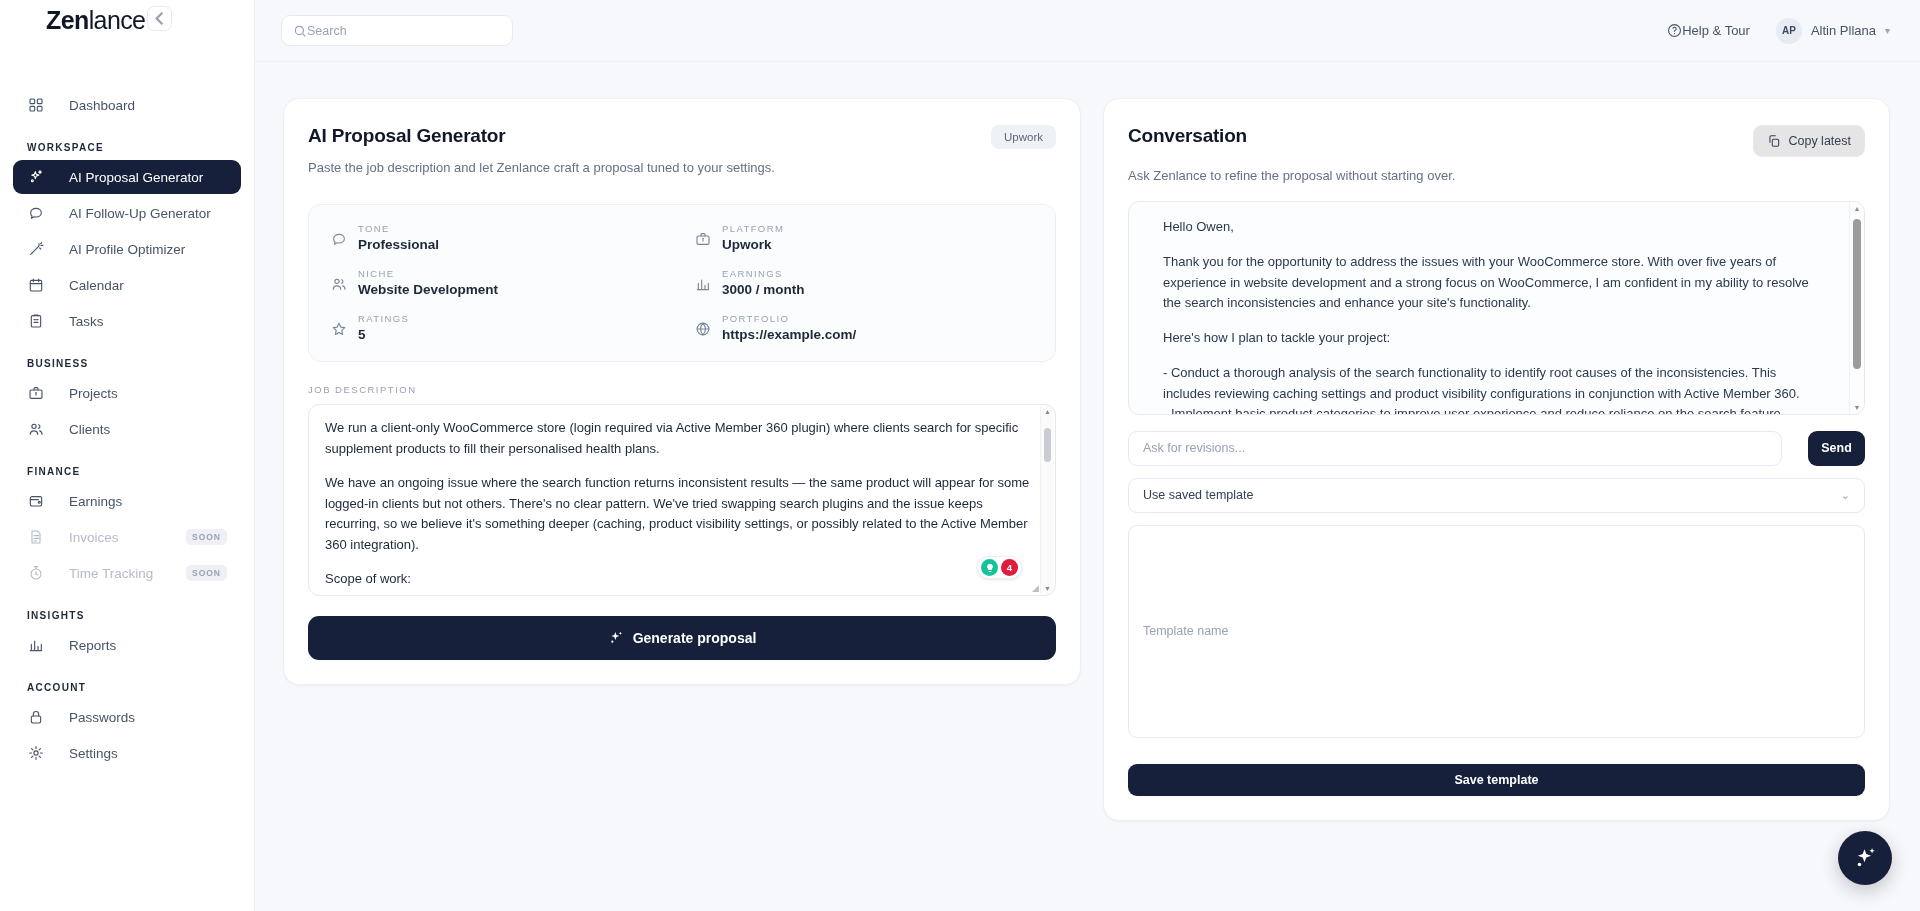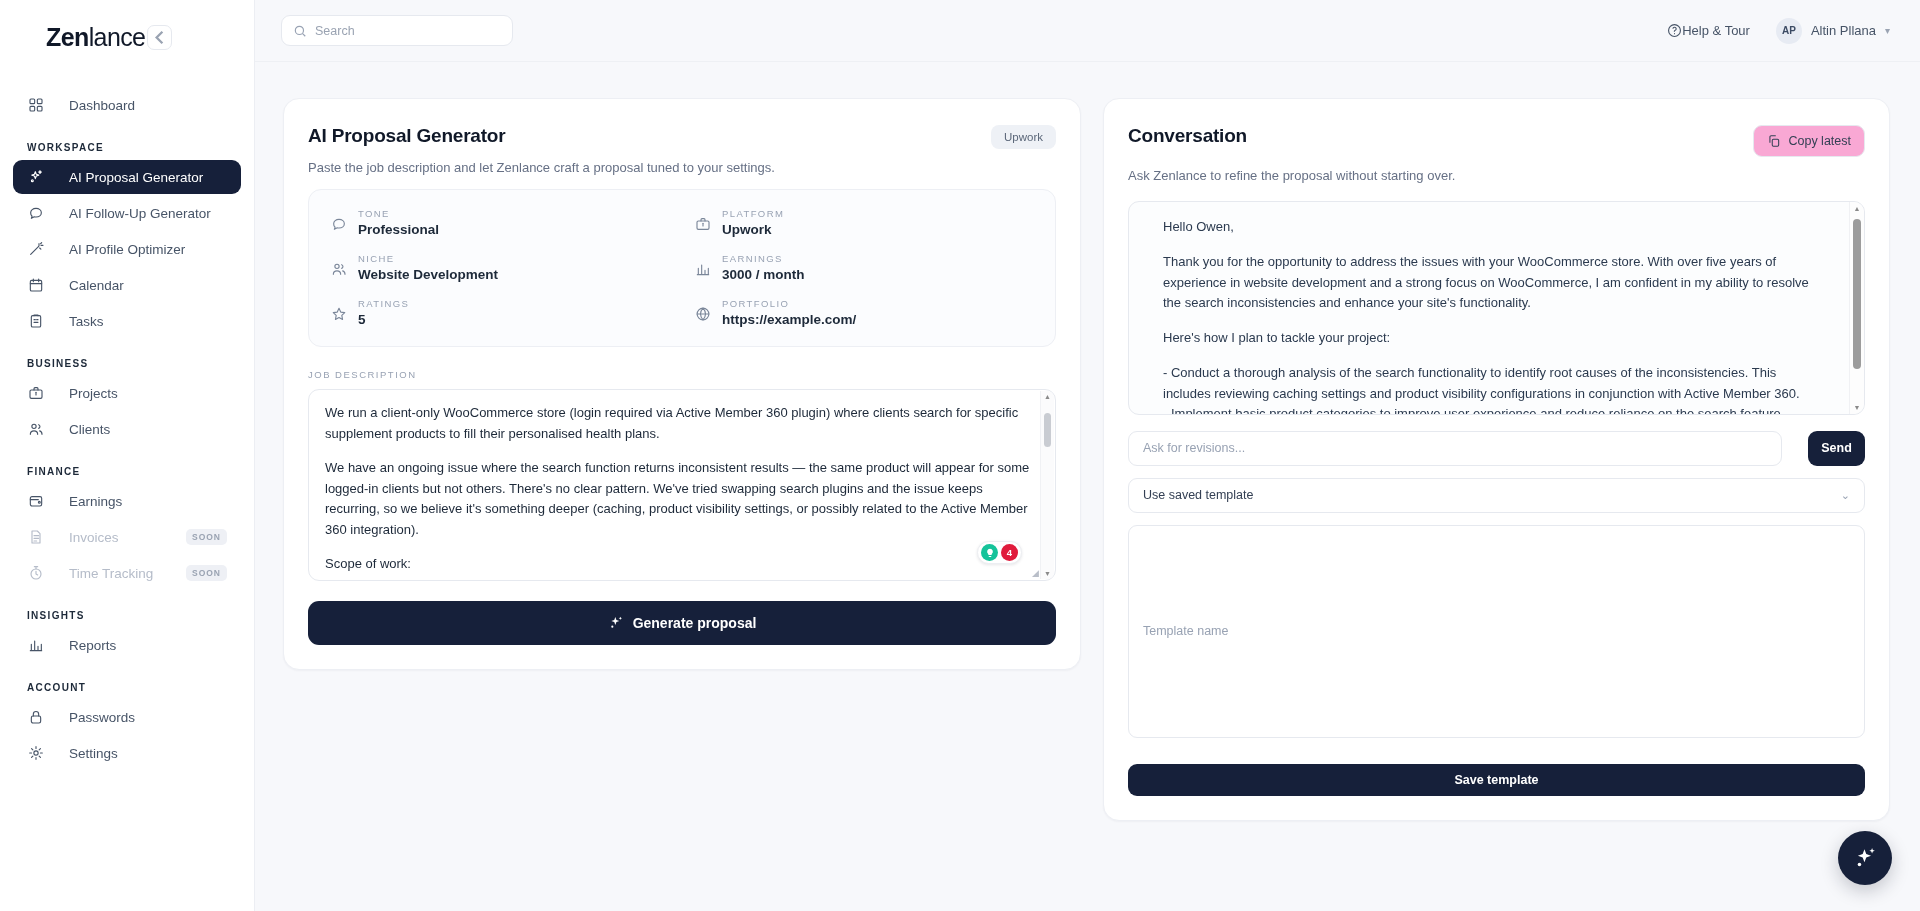--- a/index.html
+++ b/index.html
@@ -13,21 +13,21 @@
 
   
   .sidebar {
     width: 255px; height: 911px;
     background: #ffffff;
     border-right: 1px solid #eceef3;
     flex: 0 0 255px;
     position: relative;
   }
   .logo-row {
-    height: 62px; display: flex; align-items: center;
+    height: 62px; display: flex; align-items: flex-start;
     padding: 0 18px 0 46px; gap: 2px; margin-top: 6px;
   }
   .logo-text { font-size: 25px; letter-spacing: -0.6px; color: #101828; white-space: nowrap;}
   .logo-text .b { font-weight: 800; }
   .logo-text .l { font-weight: 400; }
   .collapse-btn {
     width: 25px; height: 25px; border: 1px solid #e6e9ef; border-radius: 7px;
     display: flex; align-items: center; justify-content: center;
     color: #9aa3b2; font-size: 11px; background: #fff; cursor: pointer;
   }
@@ -53,21 +53,21 @@
   }
 
   
   .main { flex: 1; display: flex; flex-direction: column; min-width: 0; background: #f7f8fb; }
   .topbar {
     height: 62px; flex: 0 0 62px; display: flex; align-items: center;
     padding: 0 30px 0 26px; background: #f7f8fb; border-bottom: 1px solid #eef0f4;
   }
   .search-box {
     width: 232px; height: 31px; border: 1px solid #e6e9ef; border-radius: 9px;
-    background: #ffffff; display: flex; align-items: center; gap: 8px; padding: 0 11px;
+    background: #ffffff; display: flex; align-items: center; padding: 0 11px;
   }
   .search-box svg { width: 14px; height: 14px; color: #98a2b3; flex: 0 0 14px; }
   .search-input {
     border: none; outline: none; font-size: 12.5px; color: #667085;
     background: transparent; width: 100%; font-family: inherit;
   }
   .search-input::placeholder { color: #9aa3b2; }
   .top-right { margin-left: auto; display: flex; align-items: center; gap: 26px; }
   .help-tour { display: flex; align-items: center; font-size: 13px; color: #475467; cursor: pointer; }
   .help-tour svg { width: 15px; height: 15px; }
@@ -89,29 +89,29 @@
   .right-card { flex: 1; padding: 26px 24px 24px 24px; height: 723px; display: flex; flex-direction: column; }
 
   .card-head { display: flex; align-items: flex-start; }
   .card-title { font-size: 19px; font-weight: 700; color: #101828; letter-spacing: -0.2px; }
   .card-sub { font-size: 13px; color: #667085; margin-top: 11px; }
   .pill {
     margin-left: auto; background: #eef1f6; color: #5a6组; color:#5b6borderline;
     color: #5b6779; font-size: 11.5px; padding: 6px 13px; border-radius: 8px;
   }
   .ghost-btn {
-    margin-left: auto; border: 1px solid #e6e9ef; background: #f9a8d4; border-radius: 9px;
+    margin-left: auto; border: 1px solid #e6e9ef; background: #e5e5e5; border-radius: 9px;
     height: 32px; padding: 0 13px; display: flex; align-items: center; gap: 7px;
     font-size: 12.5px; color: #344054; cursor: pointer; font-family: inherit;
   }
   .ghost-btn svg { width: 14px; height: 14px; }
 
   
   .settings {
-    margin-top: 14px; border: 1px solid #edeff4; border-radius: 13px;
+    margin-top: 29px; border: 1px solid #edeff4; border-radius: 13px;
     background: #fbfcfe; padding: 18px 22px 19px 22px;
     display: grid; grid-template-columns: 1fr 1fr; row-gap: 16px; column-gap: 26px;
   }
   .setting { display: flex; gap: 11px; align-items: flex-start; }
   .setting svg { width: 16px; height: 16px; color: #7a8699; margin-top: 8px; flex: 0 0 16px; }
   .set-key { font-size: 9.5px; letter-spacing: 1.4px; color: #98a2b3; font-weight: 500; }
   .set-val { font-size: 13.5px; color: #1d2939; font-weight: 600; margin-top: 3px; }
 
   .field-label {
     font-size: 9.5px; letter-spacing: 1.5px; color: #98a2b3;

